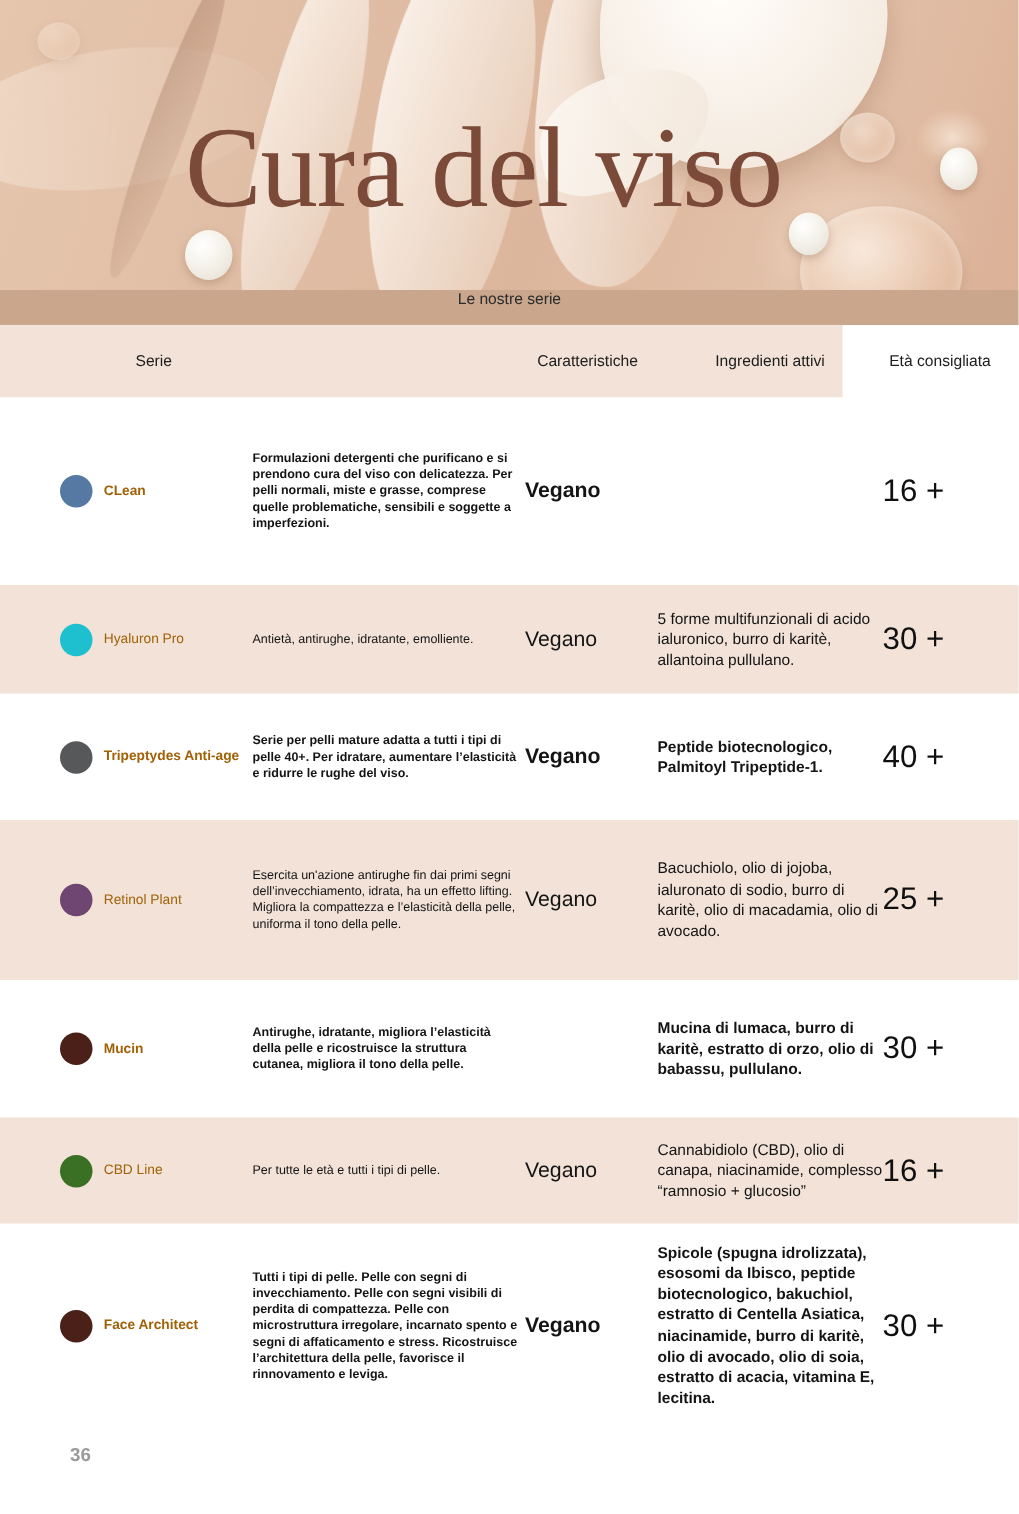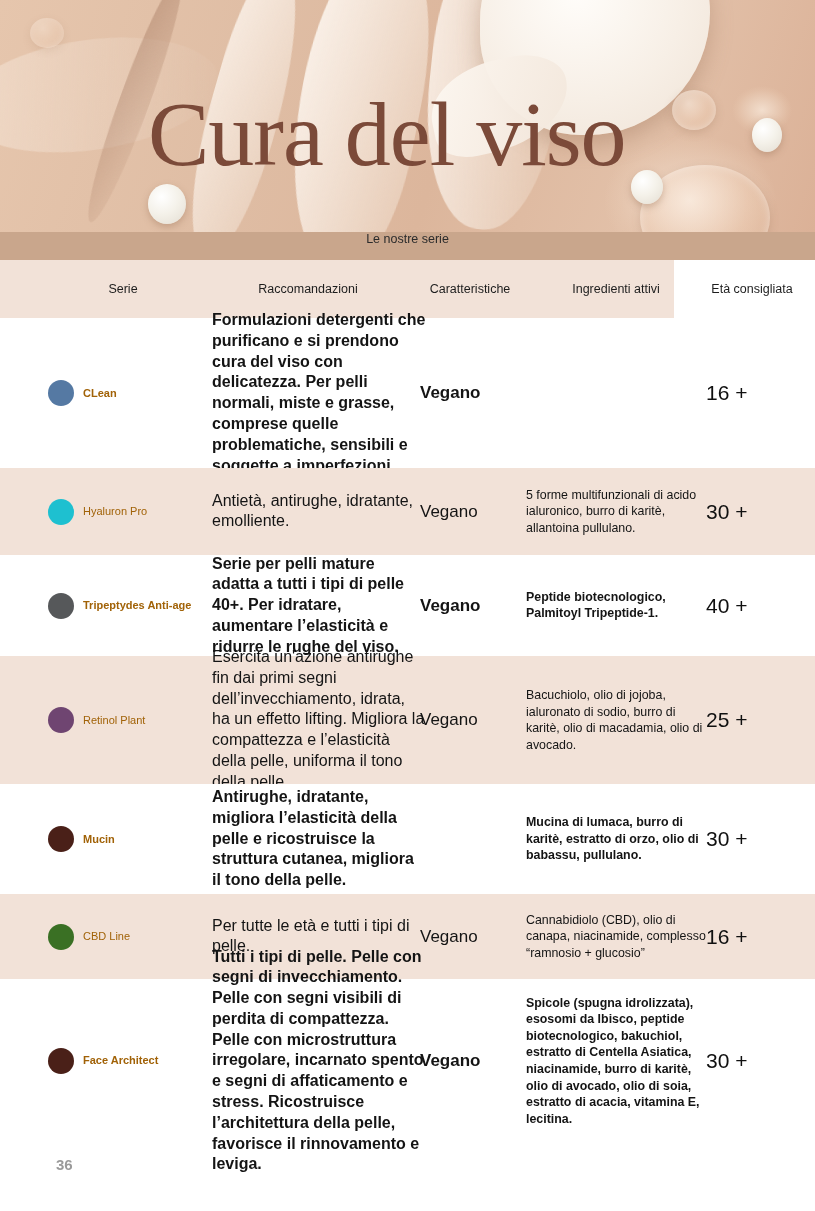--- a/index.html
+++ b/index.html
@@ -103,38 +103,38 @@
 
   .serie-wrap {
     position:absolute; left:48px; width:154px;
     display:flex; align-items:center; gap:9px;
     top:50%; transform:translateY(-50%);
   }
   .dot { width:26px; height:26px; border-radius:50%; flex:0 0 26px; }
   .serie-name { font-size:11px; color:#a16207; line-height:1.12; }
 
   .rec {
-    position:absolute; left:212px; width:214px;
-    top:50%; transform:translateY(-50%);
-    font-size:16px; line-height:1.30; color:#141414;
+    position:absolute; left:202px; width:214px;
+    top:50%; transform:translateY(-50%);
+    font-size:10px; line-height:1.30; color:#141414;
   }
   .car {
     position:absolute; left:420px; width:104px;
     top:50%; transform:translateY(-50%);
     font-size:17px; line-height:1.32; color:#141414;
   }
   .ing {
     position:absolute; left:526px; width:184px;
     top:50%; transform:translateY(-50%);
     font-size:12.4px; line-height:1.34; color:#141414;
   }
   .eta {
     position:absolute; left:706px; width:92px;
     top:50%; transform:translateY(-50%);
-    font-size:21px; color:#101010; text-align:left;
+    font-size:25px; color:#101010; text-align:left;
   }
   
   .row.plain .rec, .row.plain .car, .row.plain .ing { font-weight:bold; }
   .row.plain .serie-name { font-weight:bold; }
   .row.tint  .serie-name { font-weight:normal; }
 
   .pagenum {
     position:absolute; left:56px; top:1156px;
     font-size:15px; color:#9a9a9a; font-weight:bold;
   }
@@ -160,21 +160,20 @@
 
   <div class="hero-title">Cura del viso</div>
 </div>
 
 <div class="banner">
   <span>Le nostre serie</span>
 </div>
 
 <div class="thead">
   <div class="hdr c-serie">Serie</div>
-  <div class="hdr c-rec">Raccomandazioni</div>
   <div class="hdr c-ing">Ingredienti attivi</div>
   <div class="hdr c-car">Caratteristiche</div>
   <div class="hdr c-eta">Età consigliata</div>
 </div>
 
 <div class="table" id="tbody">
     <div class="row plain" style="height: 150px;">
       <div class="serie-wrap">
         <span class="dot" style="background: rgb(85, 121, 163);"></span>
         <span class="serie-name">CLean</span>

